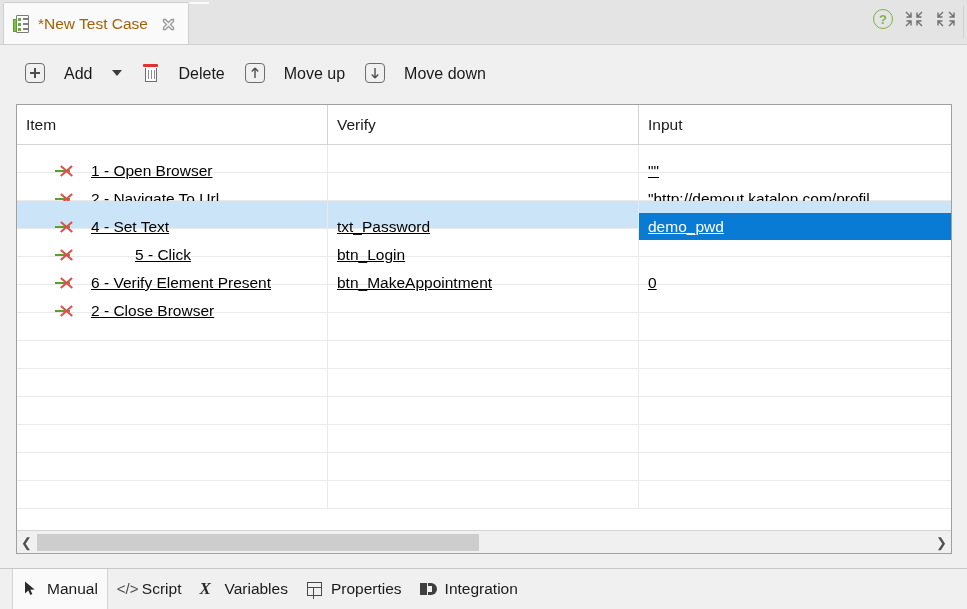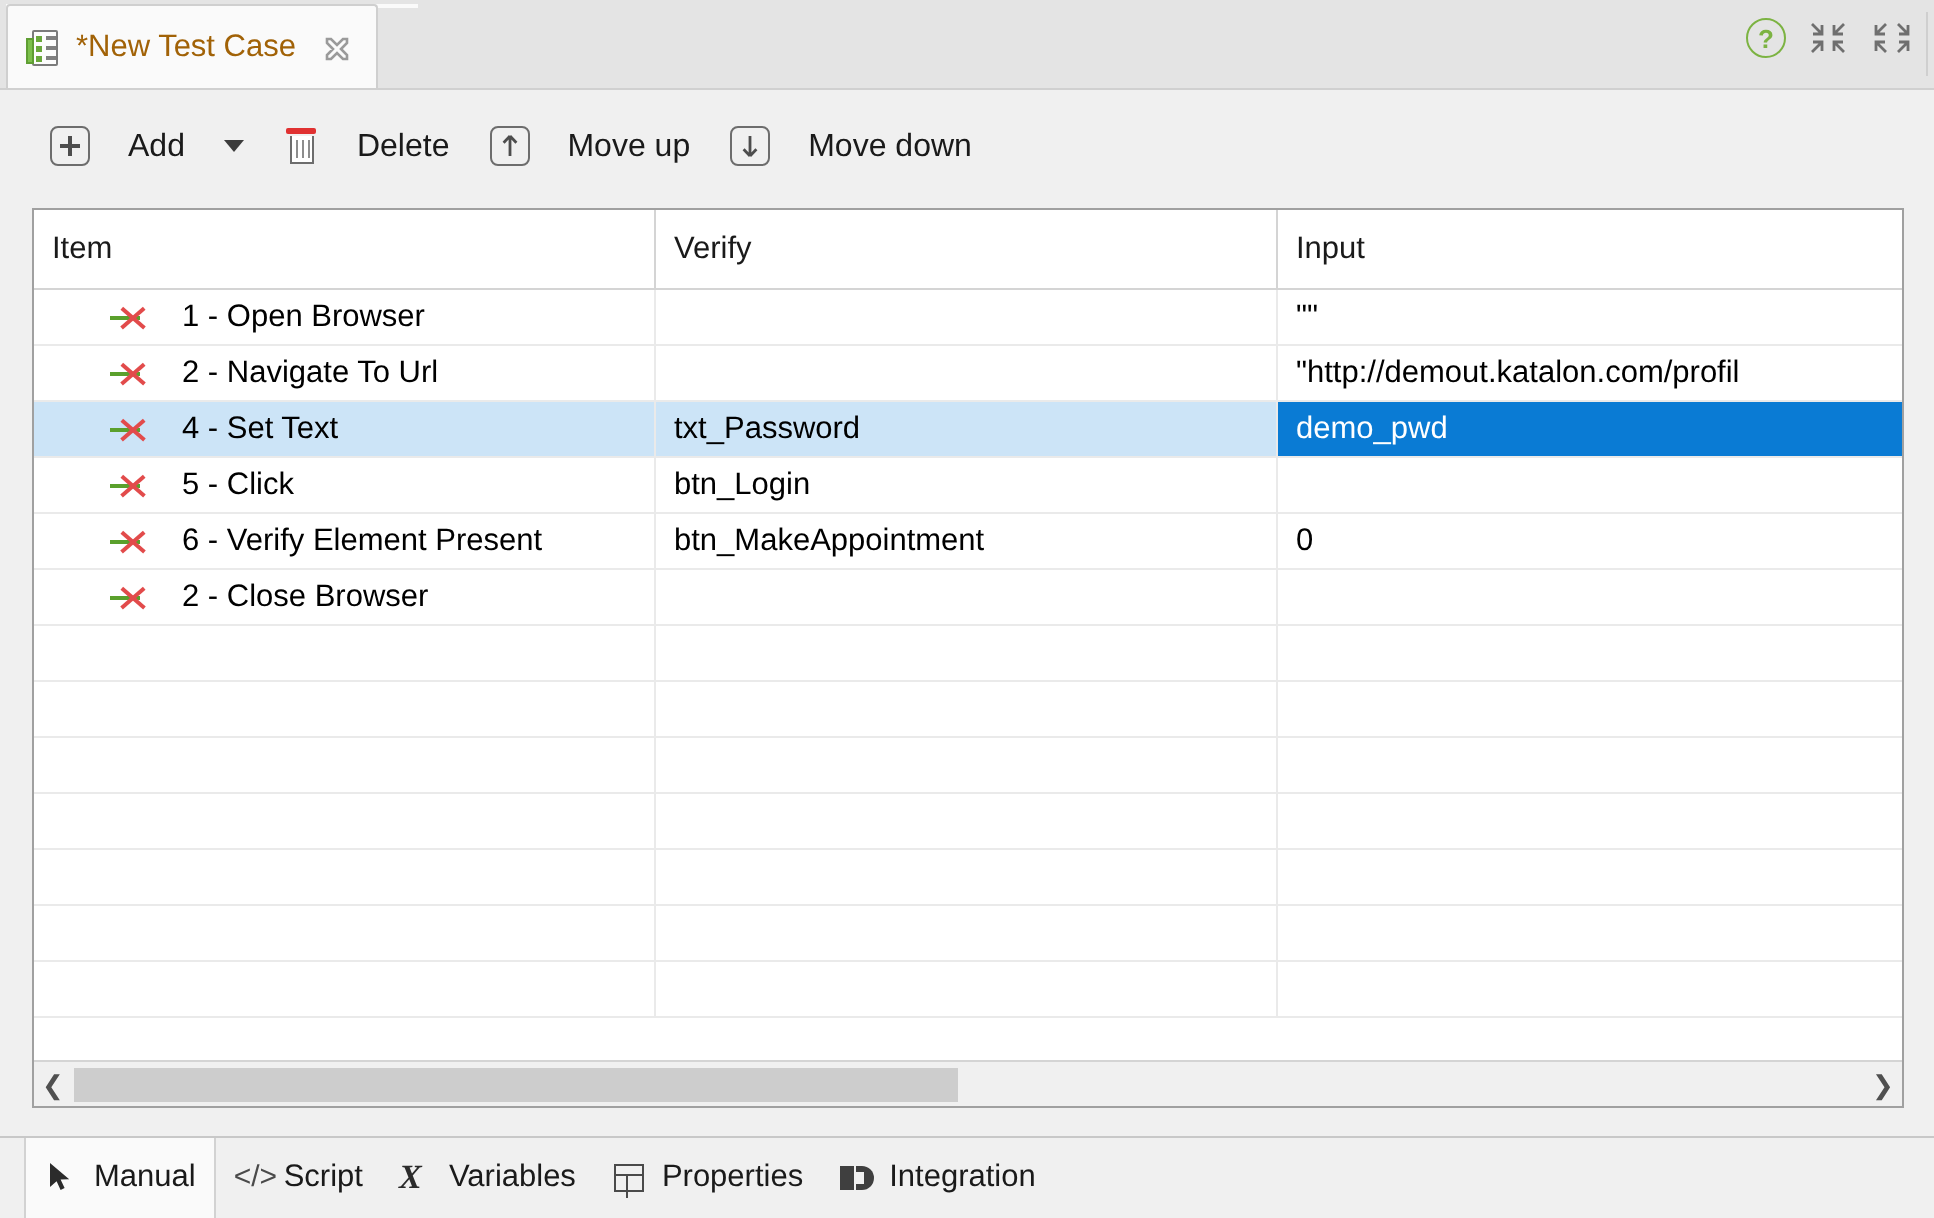--- a/index.html
+++ b/index.html
@@ -258,29 +258,30 @@
   }
   .row {
     position: relative;
     height: 28px;
     border-bottom: 1px solid #eaeaea;
     box-sizing: border-box;
   }
   .row.selected { background: #cce4f7; }
   .cell {
     position: absolute;
-    top: 0;
+    top: 12px;
     height: 27px;
     line-height: 27px;
     font-size: 15.5px;
     color: #000000;
     box-sizing: border-box;
     white-space: nowrap;
     overflow: hidden;
     padding-left: 9px;
+    text-decoration: underline;
   }
   .cell.focused {
     background: #0a7bd4;
     color: #ffffff;
   }
   .col-div {
     position: absolute;
     top: 0;
     width: 1px; height: 27px;
     background: #eaeaea;
@@ -557,21 +558,21 @@
               <span class="x2"></span>
             </span>
             <span class="step-label">4 - Set Text</span>
           </div>
           <div class="col-div" style="left: 310px;"></div>
           <div class="cell" style="left: 311px; width: 310px;">txt_Password</div>
           <div class="col-div" style="left: 621px;"></div>
           <div class="cell focused" style="left: 622px; width: 312px;">demo_pwd</div>
         </div>
         <div class="row">
-          <div class="cell item-cell" style="left: 0px; width: 310px;">
+          <div class="cell item-cell" style="left: 0px; width: 310px; gap: 44px;">
             <span class="step-icon">
               <span class="gline"></span>
               <span class="x1"></span>
               <span class="x2"></span>
             </span>
             <span class="step-label">5 - Click</span>
           </div>
           <div class="col-div" style="left: 310px;"></div>
           <div class="cell" style="left: 311px; width: 310px;">btn_Login</div>
           <div class="col-div" style="left: 621px;"></div>

